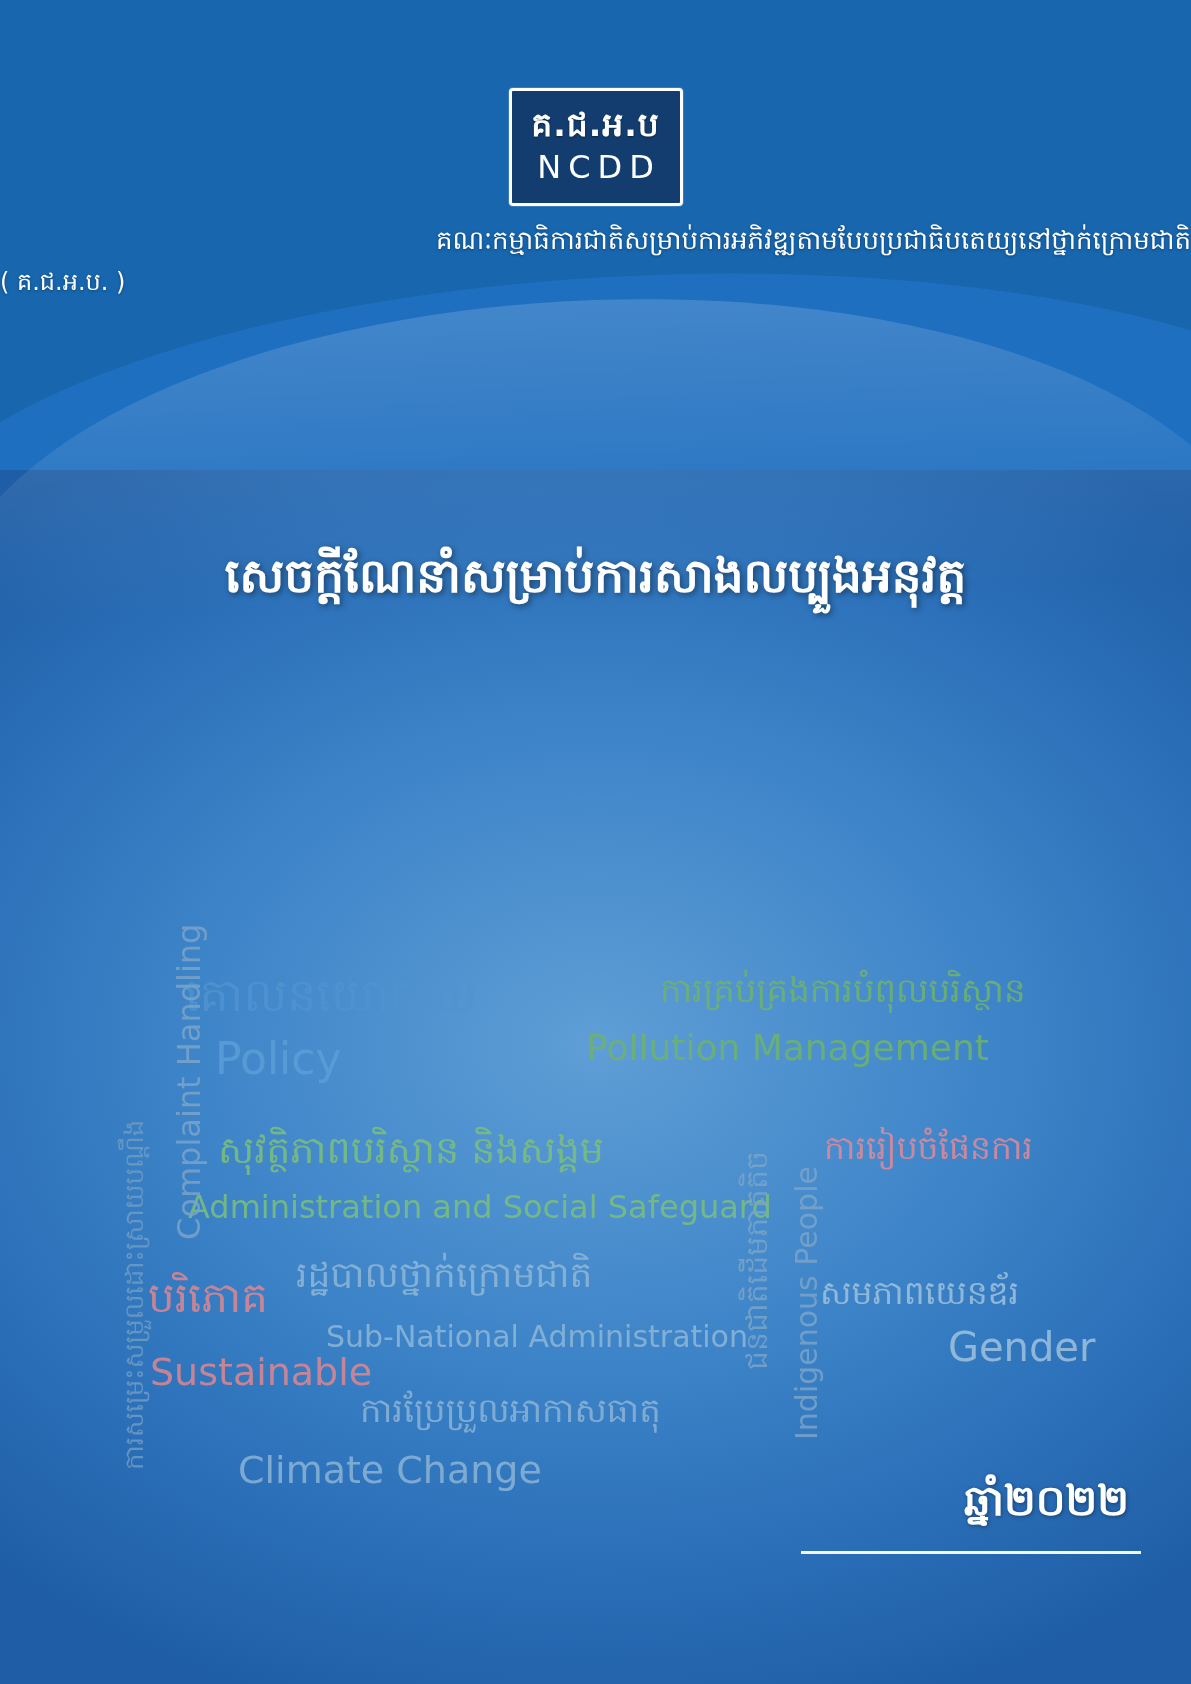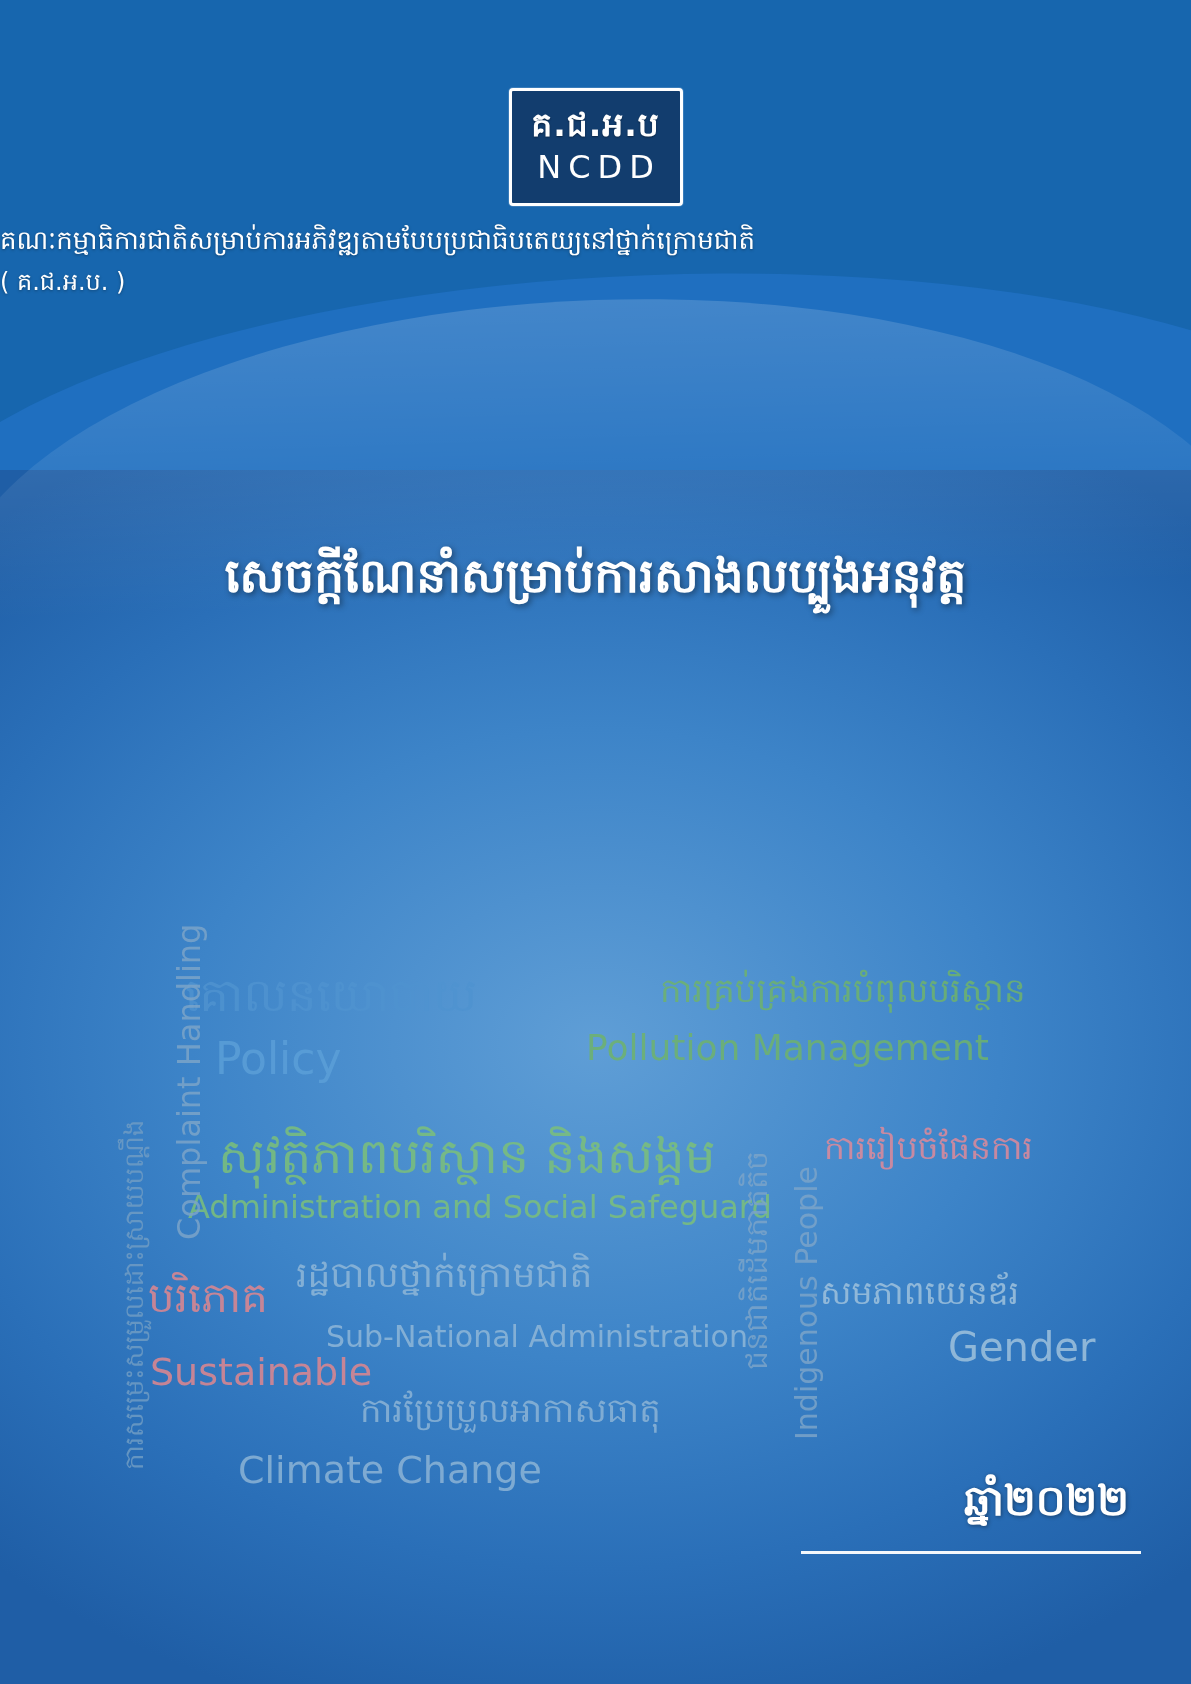--- a/index.html
+++ b/index.html
@@ -65,21 +65,21 @@
     text-shadow:0 1px 2px rgba(0,0,0,0.4);
   }
   .logo-latin {
     color:#fff; font-size:32px; line-height:1.1;
     letter-spacing:7px; margin-top:9px; font-weight:normal;
     text-indent:7px;
   }
 
   .org-name {
     position:absolute; left:0; top:222px; width:100%;
-    text-align:left; color:#ffffff;
+    text-align:right; color:#ffffff;
     font-size:26px; line-height:1.45;
     text-shadow:0 1px 3px rgba(0,0,0,0.35);
   }
   .org-abbr {
     position:absolute; left:0; top:266px; width:100%;
     text-align:left; color:#ffffff;
     font-size:24px; line-height:1.4;
     text-shadow:0 1px 3px rgba(0,0,0,0.35);
   }
 
@@ -147,21 +147,21 @@
   </div>
 
   <div class="title-main">សេចក្តីណែនាំសម្រាប់ការសាងលប្បួងអនុវត្ត</div>
 
 
   <div class="cloud" id="cloud">
       <div class="cw" style="left: 185px; top: 40px; font-size: 46px; color: rgb(79, 147, 208); opacity: 0.85;">គោលនយោបាយ</div>
       <div class="cw" style="left: 215px; top: 105px; font-size: 44px; color: rgb(91, 159, 216); opacity: 0.85;">Policy</div>
       <div class="cw" style="left: 628px; top: 42px; font-size: 34px; color: rgb(111, 179, 108); opacity: 0.85; margin-left: 32px;">ការគ្រប់គ្រងការបំពុលបរិស្ថាន</div>
       <div class="cw" style="left: 586px; top: 98px; font-size: 36px; color: rgb(111, 179, 108); opacity: 0.85;">Pollution Management</div>
-      <div class="cw" style="left: 218px; top: 200px; font-size: 49px; color: rgb(124, 192, 122); opacity: 0.85;">សុវត្ថិភាពបរិស្ថាន និងសង្គម</div>
+      <div class="cw" style="left: 218px; top: 200px; font-size: 38px; color: rgb(124, 192, 122); opacity: 0.85;">សុវត្ថិភាពបរិស្ថាន និងសង្គម</div>
       <div class="cw" style="left: 188px; top: 260px; font-size: 32px; color: rgb(124, 192, 122); opacity: 0.85;">Administration and Social Safeguard</div>
       <div class="cw" style="left: 824px; top: 200px; font-size: 33px; color: rgb(224, 138, 154); opacity: 0.85;">ការរៀបចំផែនការ</div>
       <div class="cw" style="left: 296px; top: 325px; font-size: 36px; color: rgb(143, 183, 216); opacity: 0.85;">រដ្ឋបាលថ្នាក់ក្រោមជាតិ</div>
       <div class="cw" style="left: 326px; top: 390px; font-size: 30px; color: rgb(143, 183, 216); opacity: 0.85;">Sub-National Administration</div>
       <div class="cw" style="left: 148px; top: 345px; font-size: 42px; color: rgb(224, 135, 143); opacity: 0.85;">បរិភោគ</div>
       <div class="cw" style="left: 150px; top: 422px; font-size: 38px; color: rgb(224, 135, 143); opacity: 0.85;">Sustainable</div>
       <div class="cw" style="left: 820px; top: 345px; font-size: 33px; color: rgb(159, 194, 221); opacity: 0.85;">សមភាពយេនឌ័រ</div>
       <div class="cw" style="left: 948px; top: 395px; font-size: 40px; color: rgb(159, 194, 221); opacity: 0.85;">Gender</div>
       <div class="cw" style="left: 360px; top: 462px; font-size: 34px; color: rgb(140, 180, 214); opacity: 0.85;">ការប្រែប្រួលអាកាសធាតុ</div>
       <div class="cw" style="left: 238px; top: 520px; font-size: 38px; color: rgb(140, 180, 214); opacity: 0.85;">Climate Change</div>

